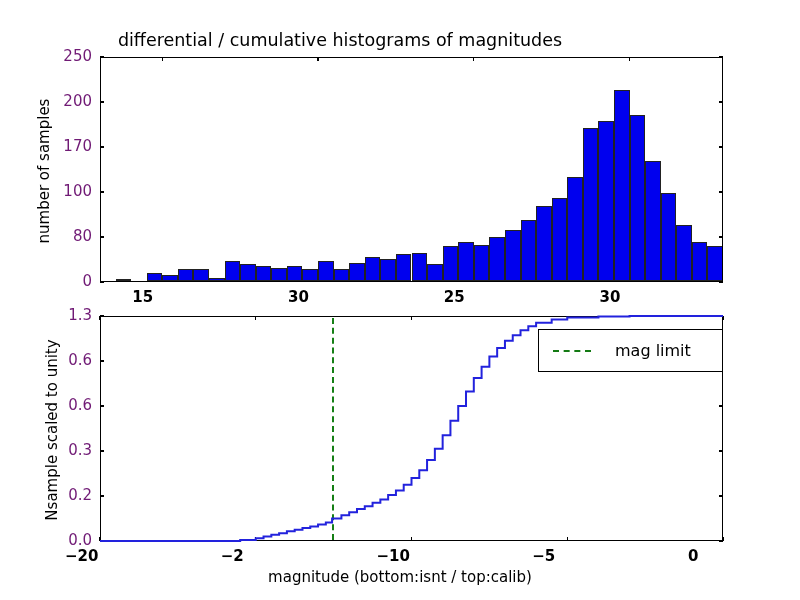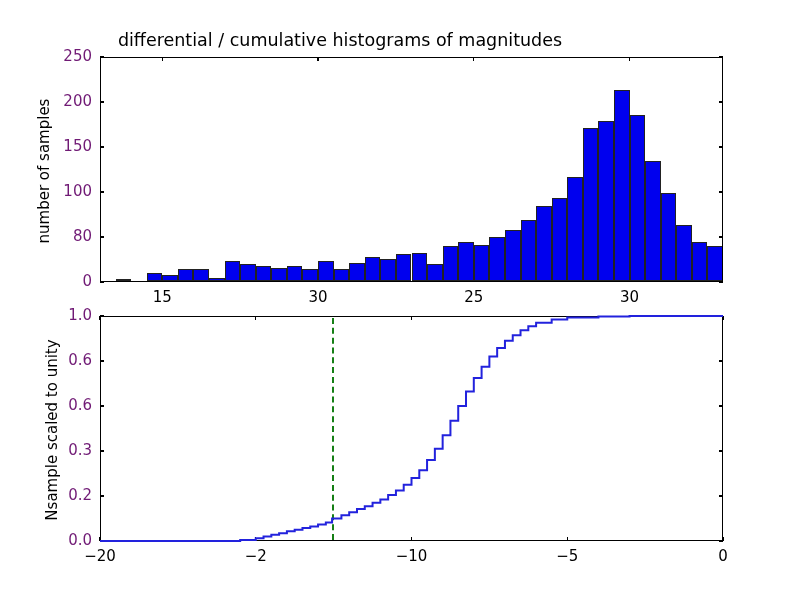--- a/index.html
+++ b/index.html
@@ -20,21 +20,21 @@
   .ylabel{
     position:absolute;transform-origin:50% 50%;
     font-size:15px;color:#000;white-space:nowrap;text-align:center;
   }
   .xlabel{
     position:absolute;width:800px;left:0;text-align:center;
     font-size:15px;color:#000;white-space:nowrap;
   }
 
   .ytick-label{position:absolute;font-size:15px;color:#701a75;text-align:right;white-space:nowrap;}
-  .xtick-label{position:absolute;font-size:15px;color:#000;text-align:center;white-space:nowrap;}
+  .xtick-label{position:absolute;font-size:15px;color:#000;white-space:nowrap;font-weight:bold;}
 
   .tick{position:absolute;background:#000;}
   .tick-y{width:4px;height:1.4px;}
   .tick-y-r{width:4px;height:1.4px;}
   .tick-x{width:1.4px;height:4px;}
   .tick-x-t{width:1.4px;height:4px;}
 
   .bar{position:absolute;background:#0000ee;border:1px solid #222;box-sizing:border-box;bottom:0;}
 
   .legend-box{
@@ -65,21 +65,21 @@
       <div class="tick tick-y-r" style="left: 719px; top: 281.3px;"></div>
       <div class="ytick-label" style="left: 42px; top: 272px; width: 50px;">0</div>
       <div class="tick tick-y" style="left: 100px; top: 236.3px;"></div>
       <div class="tick tick-y-r" style="left: 719px; top: 236.3px;"></div>
       <div class="ytick-label" style="left: 42px; top: 227px; width: 50px;">80</div>
       <div class="tick tick-y" style="left: 100px; top: 191.3px;"></div>
       <div class="tick tick-y-r" style="left: 719px; top: 191.3px;"></div>
       <div class="ytick-label" style="left: 42px; top: 182px; width: 50px;">100</div>
       <div class="tick tick-y" style="left: 100px; top: 146.3px;"></div>
       <div class="tick tick-y-r" style="left: 719px; top: 146.3px;"></div>
-      <div class="ytick-label" style="left: 42px; top: 137px; width: 50px;">150</div>
+      <div class="ytick-label" style="left: 42px; top: 137px; width: 50px;">170</div>
       <div class="tick tick-y" style="left: 100px; top: 101.3px;"></div>
       <div class="tick tick-y-r" style="left: 719px; top: 101.3px;"></div>
       <div class="ytick-label" style="left: 42px; top: 92px; width: 50px;">200</div>
       <div class="tick tick-y" style="left: 100px; top: 56.3px;"></div>
       <div class="tick tick-y-r" style="left: 719px; top: 56.3px;"></div>
       <div class="ytick-label" style="left: 42px; top: 47px; width: 50px;">250</div>
       <div class="tick tick-x" style="left: 161.6px; top: 278px;"></div>
       <div class="tick tick-x-t" style="left: 161.6px; top: 57px;"></div>
       <div class="xtick-label" style="left: 132.3px; top: 288px; width: 60px;">15</div>
       <div class="tick tick-x" style="left: 317.35px; top: 278px;"></div>
@@ -148,21 +148,21 @@
       <div class="tick tick-y-r" style="left: 719px; top: 450.3px;"></div>
       <div class="ytick-label" style="left: 42px; top: 441px; width: 50px;">0.3</div>
       <div class="tick tick-y" style="left: 100px; top: 405.3px;"></div>
       <div class="tick tick-y-r" style="left: 719px; top: 405.3px;"></div>
       <div class="ytick-label" style="left: 42px; top: 396px; width: 50px;">0.6</div>
       <div class="tick tick-y" style="left: 100px; top: 360.3px;"></div>
       <div class="tick tick-y-r" style="left: 719px; top: 360.3px;"></div>
       <div class="ytick-label" style="left: 42px; top: 351px; width: 50px;">0.6</div>
       <div class="tick tick-y" style="left: 100px; top: 315.3px;"></div>
       <div class="tick tick-y-r" style="left: 719px; top: 315.3px;"></div>
-      <div class="ytick-label" style="left: 42px; top: 306px; width: 50px;">1.0</div>
+      <div class="ytick-label" style="left: 42px; top: 306px; width: 50px;">1.3</div>
       <div class="tick tick-x" style="left: 99.3px; top: 537px;"></div>
       <div class="tick tick-x-t" style="left: 99.3px; top: 316px;"></div>
       <div class="xtick-label" style="left: 65px; top: 547px; width: 70px;">−20</div>
       <div class="tick tick-x" style="left: 255.05px; top: 537px;"></div>
       <div class="tick tick-x-t" style="left: 255.05px; top: 316px;"></div>
       <div class="xtick-label" style="left: 220.75px; top: 547px; width: 70px;">−2</div>
       <div class="tick tick-x" style="left: 410.8px; top: 537px;"></div>
       <div class="tick tick-x-t" style="left: 410.8px; top: 316px;"></div>
       <div class="xtick-label" style="left: 376.5px; top: 547px; width: 70px;">−10</div>
       <div class="tick tick-x" style="left: 566.55px; top: 537px;"></div>
@@ -172,15 +172,20 @@
       <div class="tick tick-x-t" style="left: 722.3px; top: 316px;"></div>
       <div class="xtick-label" style="left: 688px; top: 547px; width: 70px;">0</div>
     </div>
 
   <div class="maglimit" id="maglimit-line" style="left: 332.067px; top: 318px; height: 222px; border-left-color: rgb(21, 127, 21);"></div>
 
   <svg class="cumcurve" id="cum-svg" style="left:100px;top:316px;" width="623" height="225" viewBox="0 0 623 225">
       <path d="M0.00 225.00 L31.15 225.00 L31.15 225.00 L62.30 225.00 L62.30 225.00 L93.45 225.00 L93.45 225.00 L124.60 225.00 L124.60 225.00 L140.18 225.00 L140.18 223.88 L155.75 223.88 L155.75 222.30 L163.54 222.30 L163.54 220.50 L171.33 220.50 L171.33 218.70 L179.11 218.70 L179.11 217.13 L186.90 217.13 L186.90 215.33 L194.69 215.33 L194.69 213.75 L202.48 213.75 L202.48 211.95 L210.26 211.95 L210.26 210.38 L218.05 210.38 L218.05 208.58 L225.84 208.58 L225.84 206.55 L232.07 206.55 L232.07 202.50 L241.41 202.50 L241.41 199.13 L249.20 199.13 L249.20 196.20 L256.99 196.20 L256.99 193.05 L264.77 193.05 L264.77 190.13 L272.56 190.13 L272.56 186.75 L280.35 186.75 L280.35 183.38 L288.14 183.38 L288.14 178.88 L295.93 178.88 L295.93 174.38 L303.71 174.38 L303.71 168.75 L311.50 168.75 L311.50 162.00 L319.29 162.00 L319.29 154.13 L327.07 154.13 L327.07 144.00 L334.86 144.00 L334.86 132.75 L342.65 132.75 L342.65 119.25 L350.44 119.25 L350.44 104.63 L358.22 104.63 L358.22 90.00 L366.01 90.00 L366.01 75.38 L373.80 75.38 L373.80 61.88 L381.59 61.88 L381.59 50.63 L389.38 50.63 L389.38 40.50 L397.16 40.50 L397.16 31.95 L404.95 31.95 L404.95 24.75 L412.74 24.75 L412.74 19.13 L420.53 19.13 L420.53 14.17 L428.31 14.17 L428.31 10.13 L436.10 10.13 L436.10 6.75 L451.67 6.75 L451.67 3.38 L467.25 3.38 L467.25 1.57 L498.40 1.57 L498.40 0.45 L529.55 0.45 L529.55 0.00 L560.70 0.00 L560.70 0.00 L591.85 0.00 L591.85 0.00 L623.00 0.00 L623.00 0.00" fill="none" stroke="#2222dd" stroke-width="2"></path>
     </svg>
 
+  <div class="legend-box" id="legend" style="left:538px;top:329px;width:185px;height:43px;">
+    <span class="legend-dash"></span>
+    <span class="legend-text">mag limit</span>
+  </div>
 
+  <div class="xlabel" style="top:568px;">magnitude (bottom:isnt / top:calib)</div>
 
 </div>
 
 </body></html>

